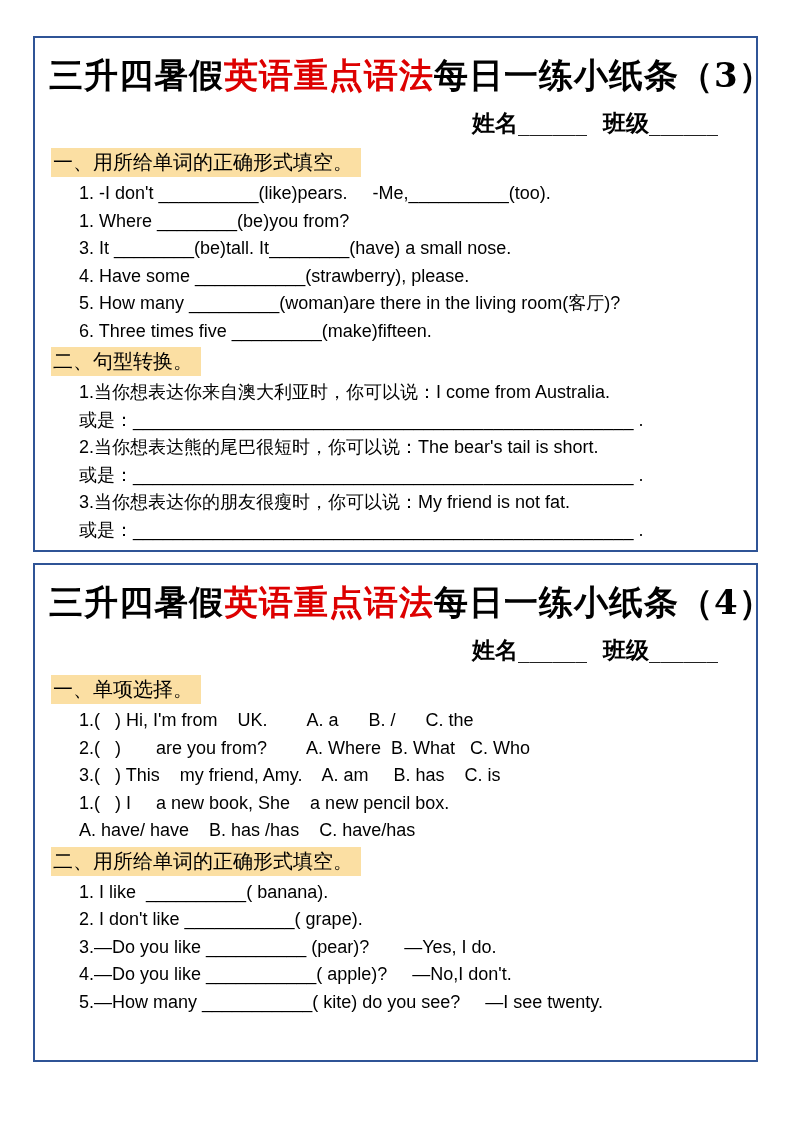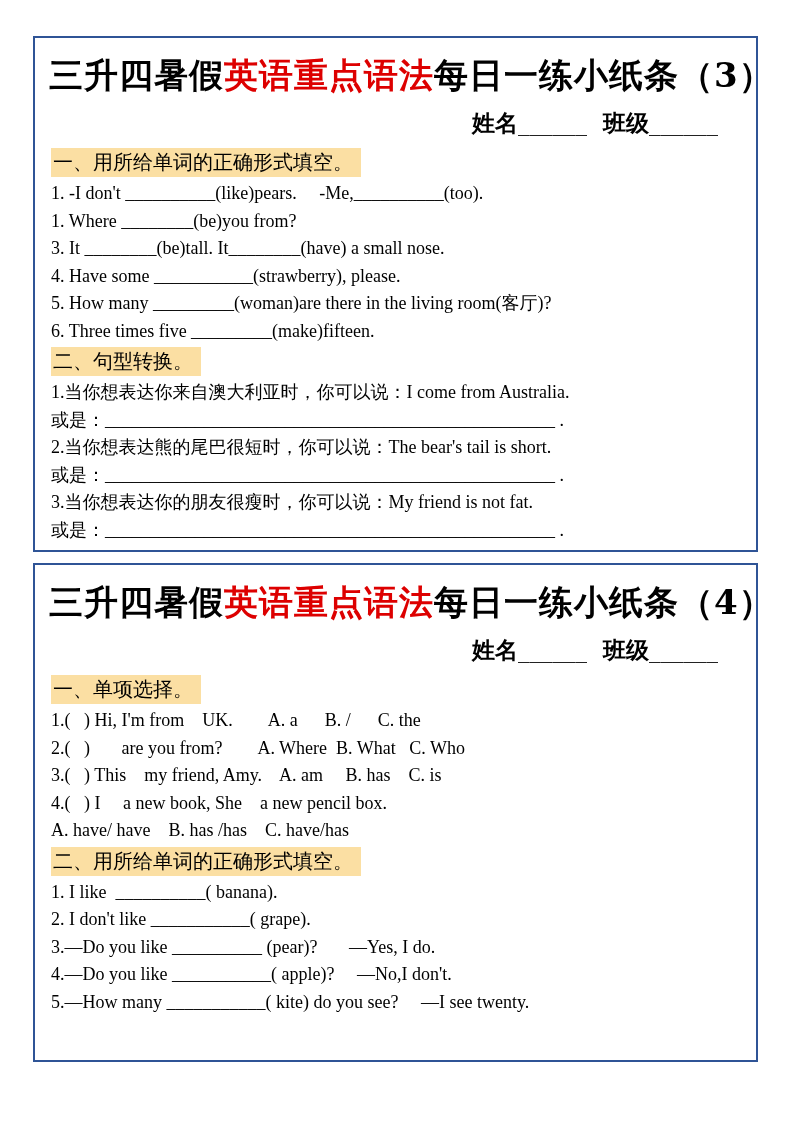--- a/index.html
+++ b/index.html
@@ -59,26 +59,27 @@
     display:inline-block;
     background:var(--highlight);
     font-weight:normal;
     font-size:20px;
     line-height:26px;
     padding:1px 8px 2px 2px;
     margin:2px 0 3px 2px;
     color:#000;
   }
   .line{
-    font-family:Liberation Serif, serif;
+    font-family:Liberation Sans, sans-serif;
     font-size:18px;
     line-height:27.5px;
     white-space:pre-wrap;
     padding-left:2px;
     color:#000;
+    margin-left:28px;
   }
   .sec{display:block;}
 </style>
 </head>
 <body>
 
 <div class="page">
 
   <section class="sheet sheet-1">
     <h1 class="title"><span>三升四暑假</span><span class="red">英语重点语法</span><span>每日一练小纸条（3）</span></h1>
@@ -109,21 +110,21 @@
   <section class="sheet sheet-2">
     <h1 class="title"><span>三升四暑假</span><span class="red">英语重点语法</span><span>每日一练小纸条（4）</span></h1>
 
     <div class="nameclass"><span class="nc-label">姓名</span><span class="nc-blank">______</span><span class="nc-label">班级</span><span class="nc-blank">______</span></div>
 
     <div class="sec">
       <div class="section-label">一、单项选择。</div>
       <div class="line">1.(   ) Hi, I'm from    UK.        A. a      B. /      C. the</div>
       <div class="line">2.(   )       are you from?        A. Where  B. What   C. Who</div>
       <div class="line">3.(   ) This    my friend, Amy.    A. am     B. has    C. is</div>
-      <div class="line">4.(   ) I     a new book, She    a new pencil box.</div>
+      <div class="line">1.(   ) I     a new book, She    a new pencil box.</div>
       <div class="line">A. have/ have    B. has /has    C. have/has</div>
     </div>
 
     <div class="sec">
       <div class="section-label">二、用所给单词的正确形式填空。</div>
       <div class="line">1. I like  __________( banana).</div>
       <div class="line">2. I don't like ___________( grape).</div>
       <div class="line">3.—Do you like __________ (pear)?       —Yes, I do.</div>
       <div class="line">4.—Do you like ___________( apple)?     —No,I don't.</div>
       <div class="line">5.—How many ___________( kite) do you see?     —I see twenty.</div>

